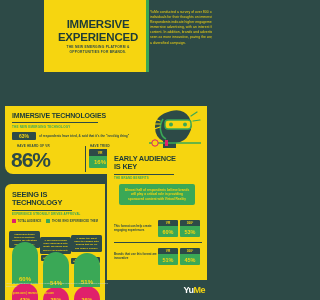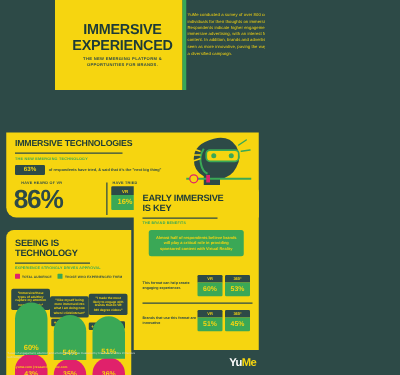--- a/index.html
+++ b/index.html
@@ -319,21 +319,21 @@
         <div class="bar-g" style="height:34px;">51%</div>
         <div class="bar-r" style="height:19px;">36%</div>
       </div>
     </div>
 
     <div class="sec2-note">*Level of engagement, attention and emotional impact as measured by brands who utilize immersive technology vs. those who do not.</div>
   </div>
 
   <div class="sec3">
     <div class="sec3-title">
-      <span>EARLY IMMERSIVE</span><br>
+      <span>EARLY AUDIENCE</span><br>
       <span>IS KEY</span>
     </div>
     <div class="sec3-rule"></div>
     <div class="sec3-sub">THE BRAND BENEFITS</div>
 
     <div class="s3-card">Almost half of respondents believe brands will play a critical role in providing sponsored content with Virtual Reality</div>
 
     <div class="s3-row s3-r1">
       <div class="s3-rt">This format can help create engaging experiences</div>
       <div class="s3-tiles">

